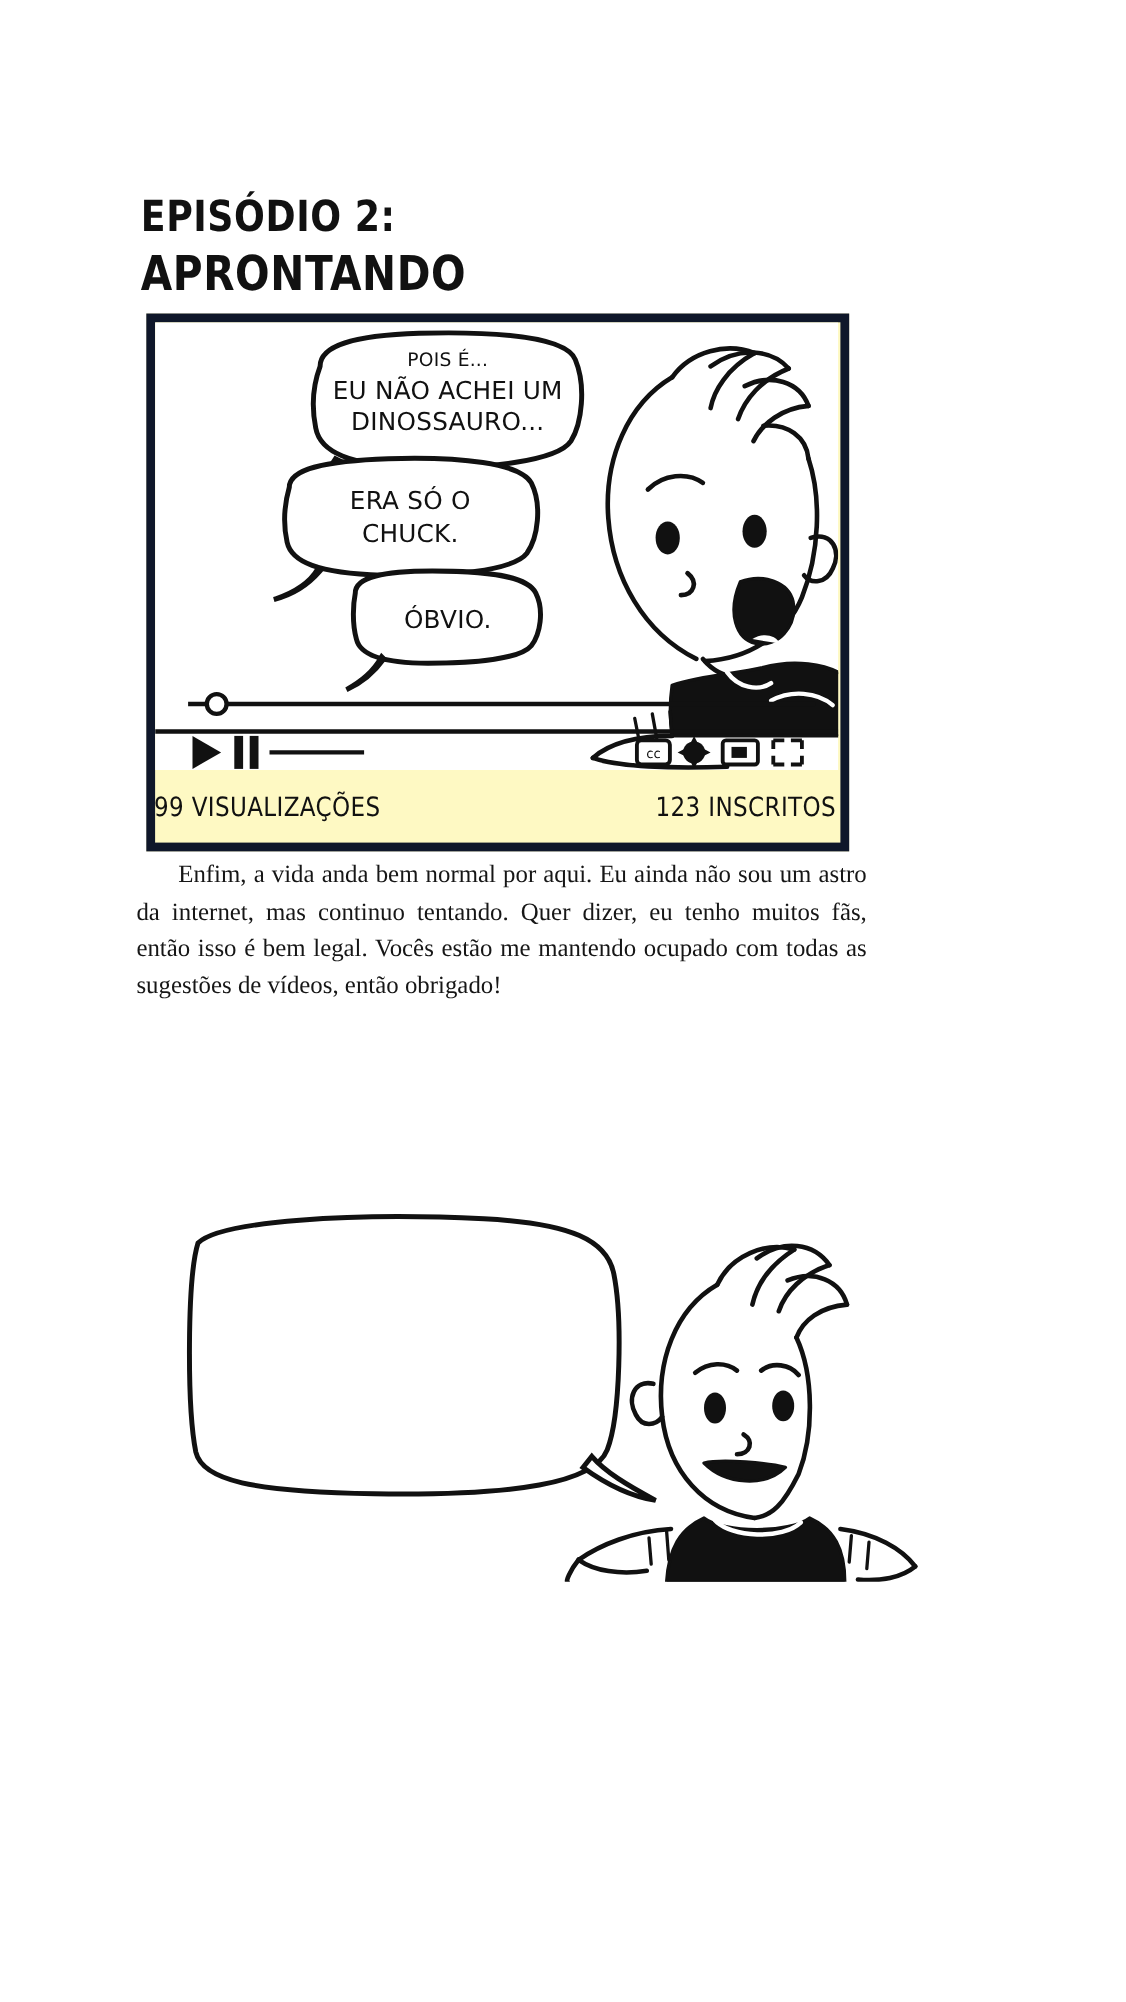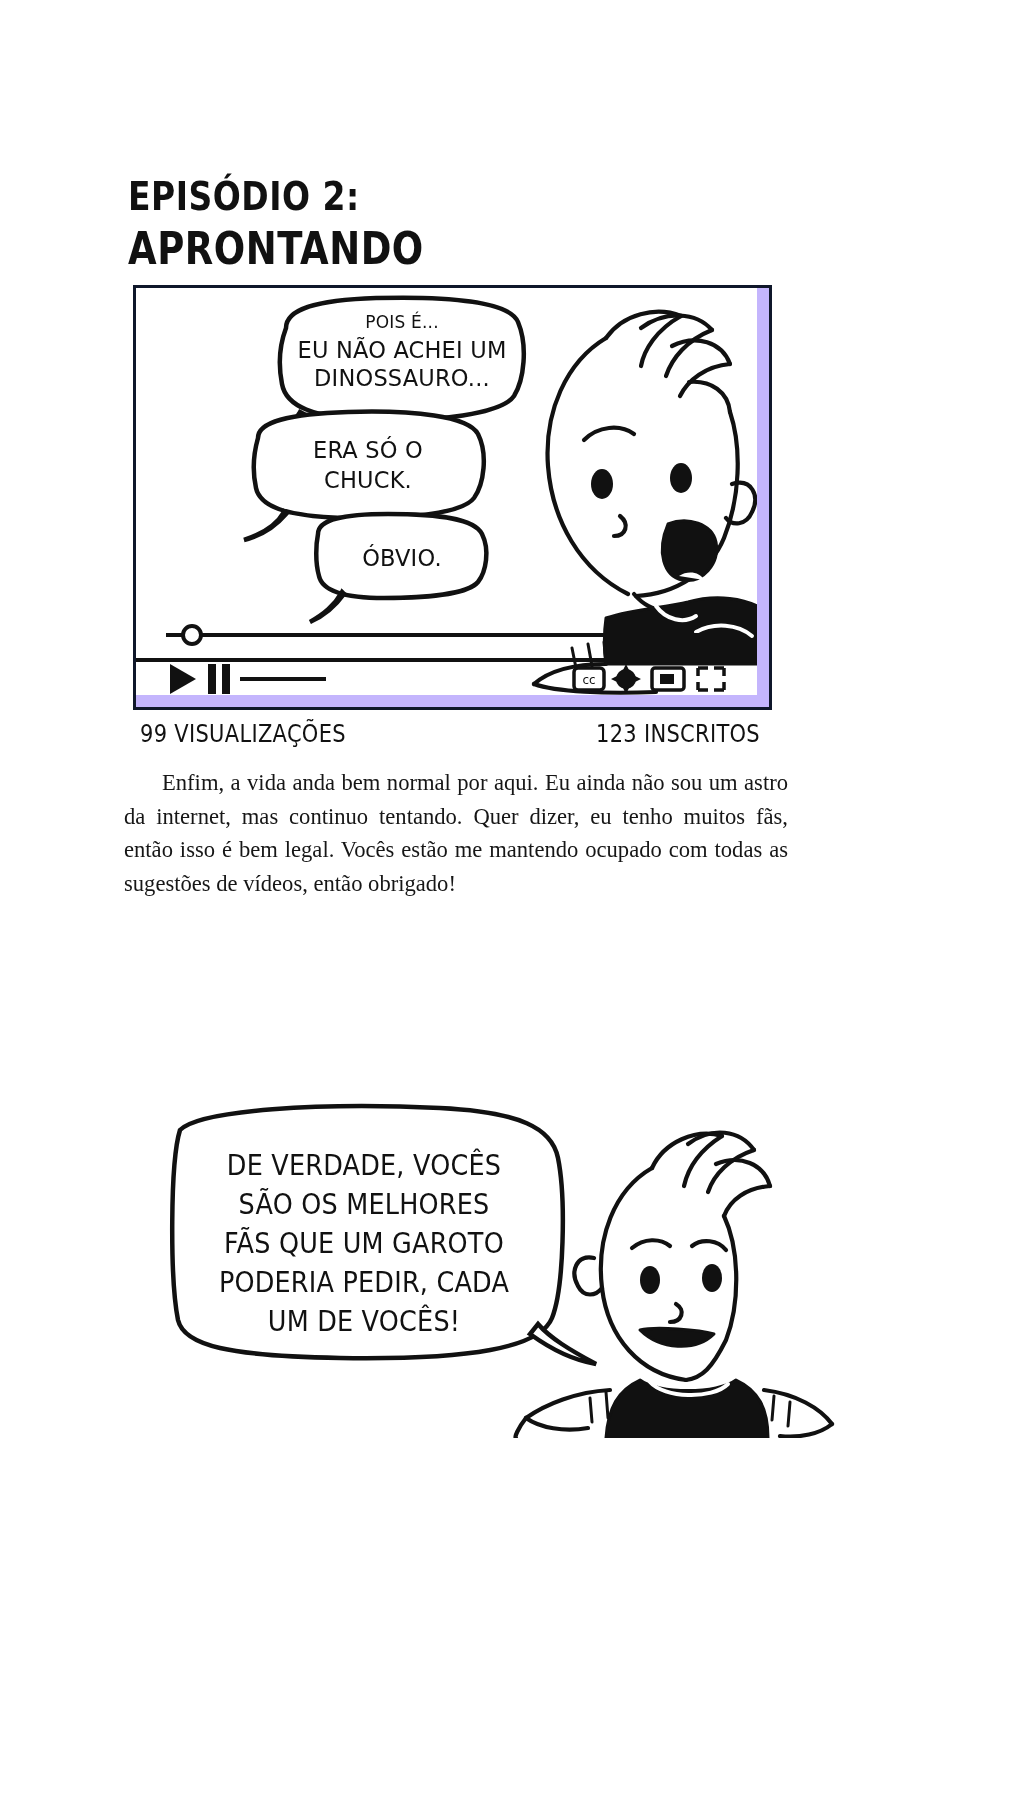--- a/index.html
+++ b/index.html
@@ -42,23 +42,23 @@
   }
   .episode-line.l1 { font-size: 33px; }
   .episode-line.l2 { font-size: 37px; margin-top: 14px; }
 
   
   .video-frame {
     position: absolute;
     left: 133px;
     top: 285px;
     width: 639px;
-    height: 425px;
-    border: 3px solid #0f172a;
-    background: #c4b5fd;
+    height: 489px;
+    border: 8px solid #0f172a;
+    background: #fef9c3;
     box-sizing: border-box;
   }
   .video-inner {
     position: absolute;
     left: 0; top: 0; right: 0; bottom: 0;
     overflow: hidden;
   }
   .video-svg { display: block; }
 
   
@@ -83,21 +83,21 @@
     left: 124px;
     top: 766px;
     width: 664px;
     font-family: "Liberation Serif", serif;
     font-size: 22.6px;
     line-height: 33.6px;
     color: #161616;
     text-align: justify;
   }
   .body-text p { margin: 0; text-indent: 38px; }
-  .body-text p.p2 { margin-top: 0px; font-family: Liberation Serif, serif; }
+  .body-text p.p2 { margin-top: 12px; font-family: Liberation Serif, serif; }
 
   
   .bottom-art {
     position: absolute;
     left: 140px;
     top: 1098px;
     width: 700px;
     height: 340px;
   }
   .bubble-text {
@@ -281,22 +281,15 @@
         <path d="M386 320 C 400 330 424 334 448 330"></path>
         <path d="M386 320 C 378 330 374 340 376 340"></path>
         <path d="M624 292 C 656 296 680 310 692 326"></path>
         <path d="M692 326 C 680 336 660 340 640 338"></path>
 
         <path d="M450 300 L 452 324 M466 294 L 468 320" stroke-width="3"></path>
         <path d="M634 298 L 632 322 M650 304 L 648 328" stroke-width="3"></path>
       </g>
     </svg>
 
-    <div class="bubble-text">
-      <div>DE VERDADE, VOCÊS</div>
-      <div>SÃO OS MELHORES</div>
-      <div>FÃS QUE UM GAROTO</div>
-      <div>PODERIA PEDIR, CADA</div>
-      <div>UM DE VOCÊS!</div>
-    </div>
   </div>
 
 </div>
 
 </body></html>

